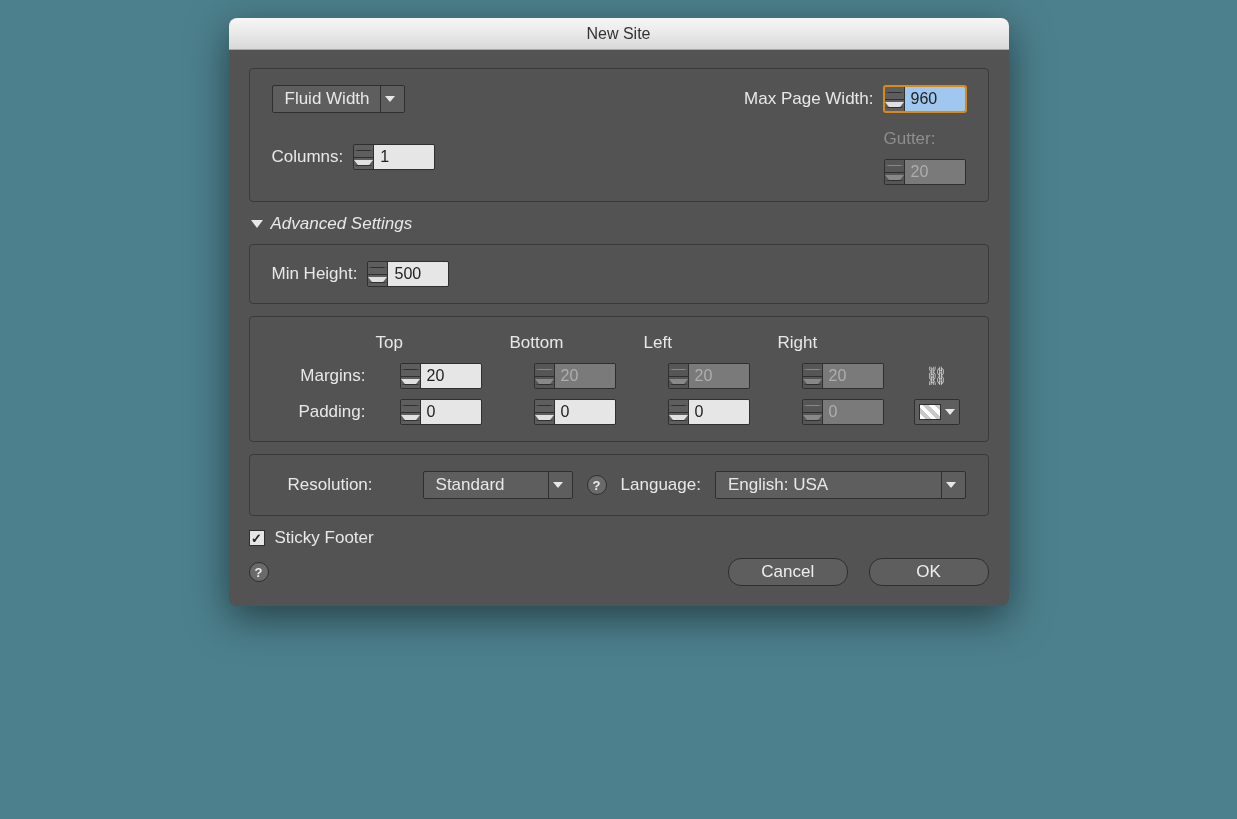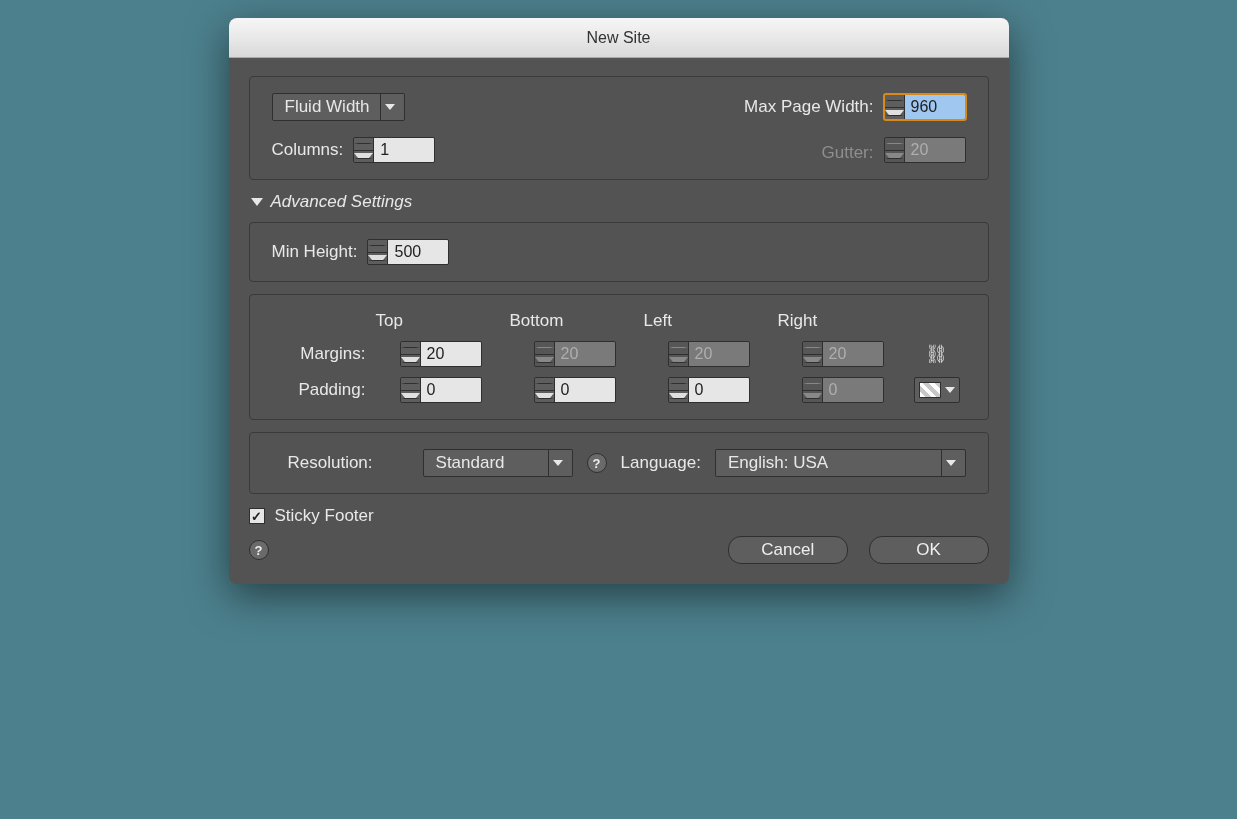--- a/index.html
+++ b/index.html
@@ -16,21 +16,21 @@
   }
   .dialog {
     width: 780px;
     margin-top: 18px;
     background: #535353;
     border-radius: 8px;
     overflow: hidden;
     box-shadow: 0 12px 40px rgba(0,0,0,0.5);
   }
   .titlebar {
-    height: 40px;
+    height: 32px;
     background: linear-gradient(to bottom, #f6f6f6 0%, #e9e9e9 50%, #d8d8d8 100%);
     border-bottom: 1px solid #a9a9a9;
     display: flex;
     align-items: center;
     justify-content: center;
     color: #333;
     font-size: 16px;
   }
   .body { padding: 18px 20px 20px 20px; }
   .panel {
@@ -258,21 +258,21 @@
                 <div>
                   <div class="t-up"></div>
                 </div>
                 <div>
                   <div class="t-dn"></div>
                 </div>
               </div>
             <input class="numval" value="1" style="">
           </div>
         </div>
-        <div style="display:flex;align-items:flex-end;gap:10px;">
+        <div style="display:flex;align-items:flex-start;gap:10px;flex-direction:column;">
           <span class="label dim">Gutter:</span>
           <div class="numbox disabled">
             <div class="spinner">
                 <div>
                   <div class="t-up"></div>
                 </div>
                 <div>
                   <div class="t-dn"></div>
                 </div>
               </div>

